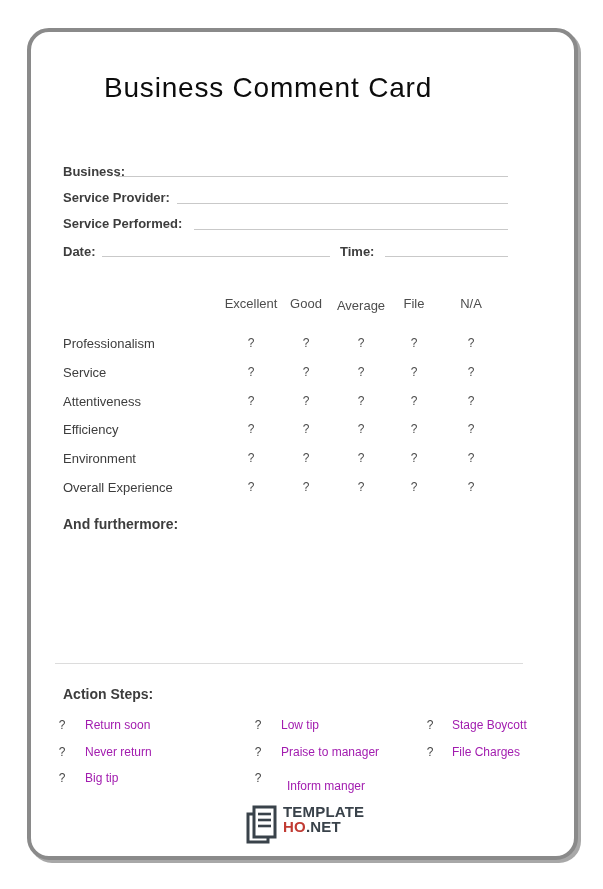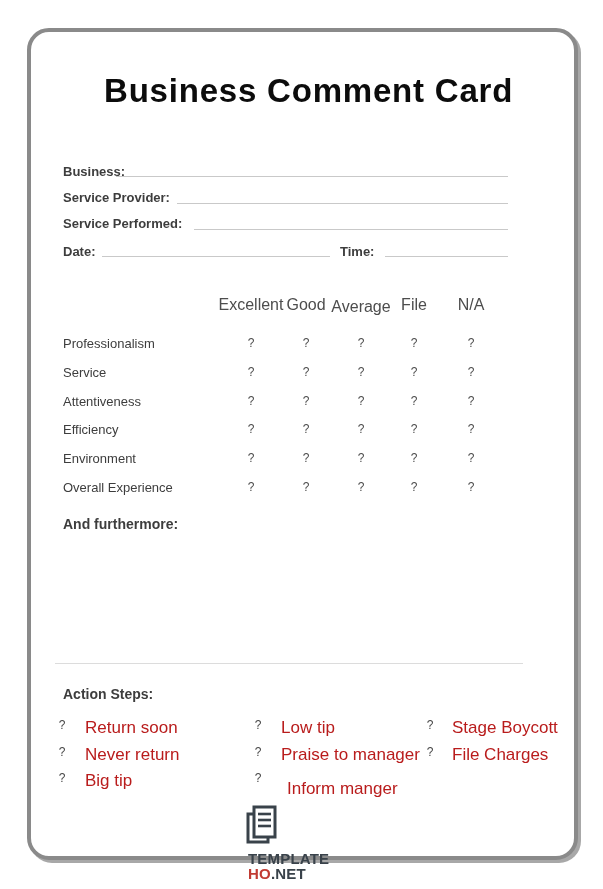--- a/index.html
+++ b/index.html
@@ -20,38 +20,38 @@
     box-sizing: border-box;
     border: 4px solid #8a8a8a;
     border-radius: 22px;
     background: #ffffff;
     box-shadow: 3px 3px 0 #a8a8a8;
   }
   .abs { position: absolute; }
   .doc-title {
     left: 73px;
     top: 40px;
-    font-size: 33px;
-    font-weight: bold;
+    font-size: 28px;
+    font-weight: normal;
     letter-spacing: 0.8px;
     color: #0c0c0c;
     white-space: nowrap;
   }
   .field-label {
     font-size: 13px;
     font-weight: bold;
     color: #3d3d3d;
     white-space: nowrap;
   }
   .fill-line {
     border-bottom: 1px solid #c9c9c9;
     height: 0;
   }
   .col-head {
-    font-size: 16px;
+    font-size: 13px;
     color: #4d4d4d;
     white-space: nowrap;
     transform: translateX(-50%);
   }
   .row-label {
     font-size: 13px;
     font-weight: normal;
     color: #3d3d3d;
     white-space: nowrap;
   }
@@ -65,32 +65,31 @@
     font-weight: bold;
     color: #3d3d3d;
     white-space: nowrap;
   }
   .action-mark {
     font-size: 12px;
     color: #484848;
     transform: translateX(-50%);
   }
   .action-label {
-    font-size: 17px;
-    color: #b91c1c;
+    font-size: 12px;
+    color: #a21caf;
     white-space: nowrap;
   }
   .divider {
     background: #dcdcdc;
     height: 1px;
   }
   .logo {
     display: flex;
     align-items: flex-start;
-    flex-direction: column;
   }
   .logo-text {
     margin-left: 4px;
     line-height: 15px;
     font-size: 15px;
     font-weight: bold;
     letter-spacing: 0.2px;
     color: #39424a;
     white-space: nowrap;
   }

